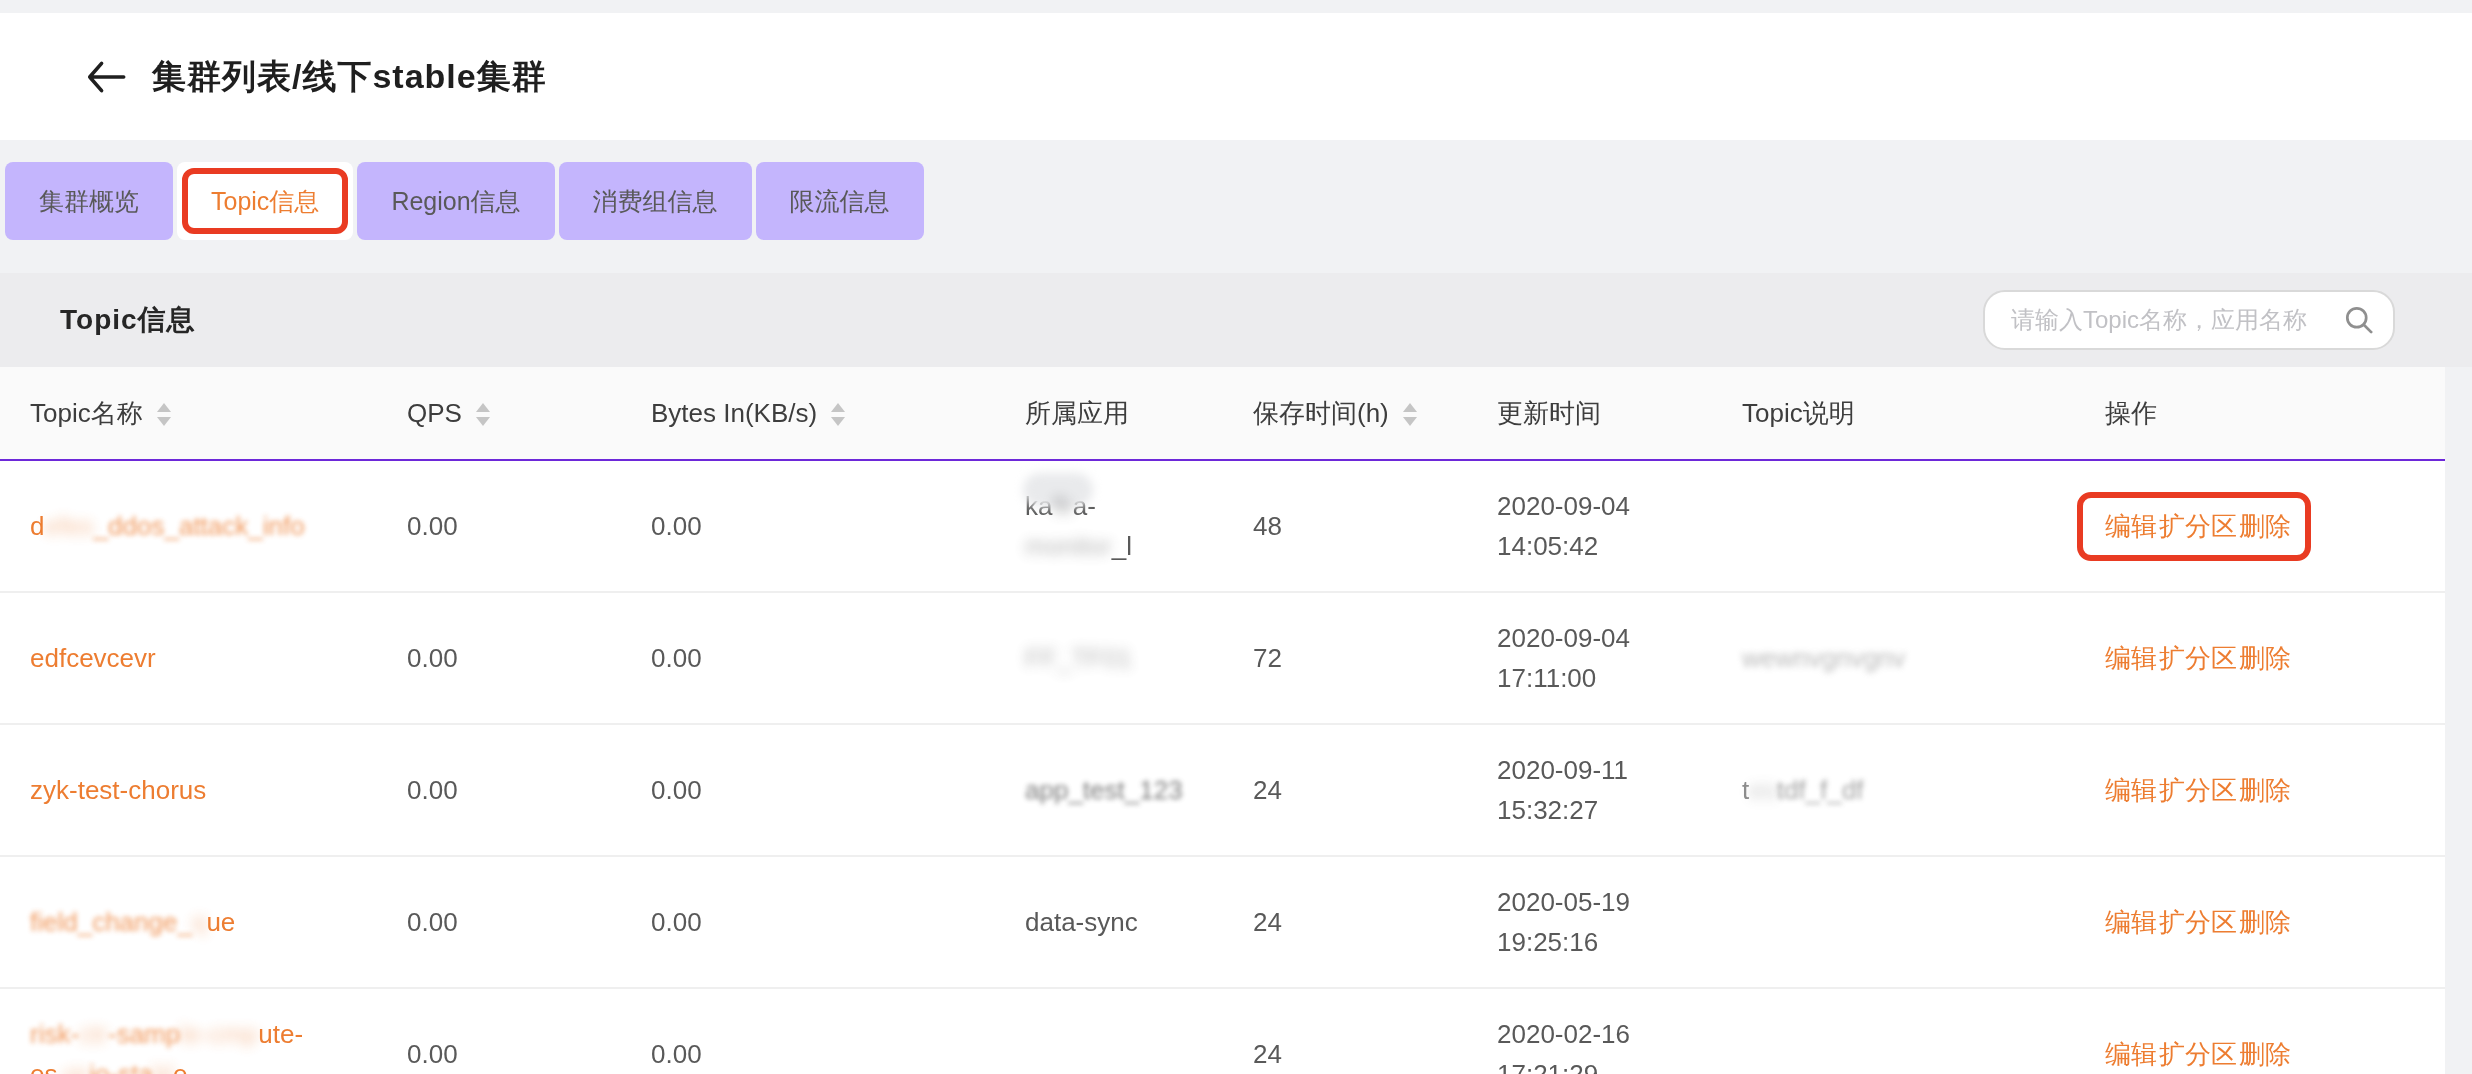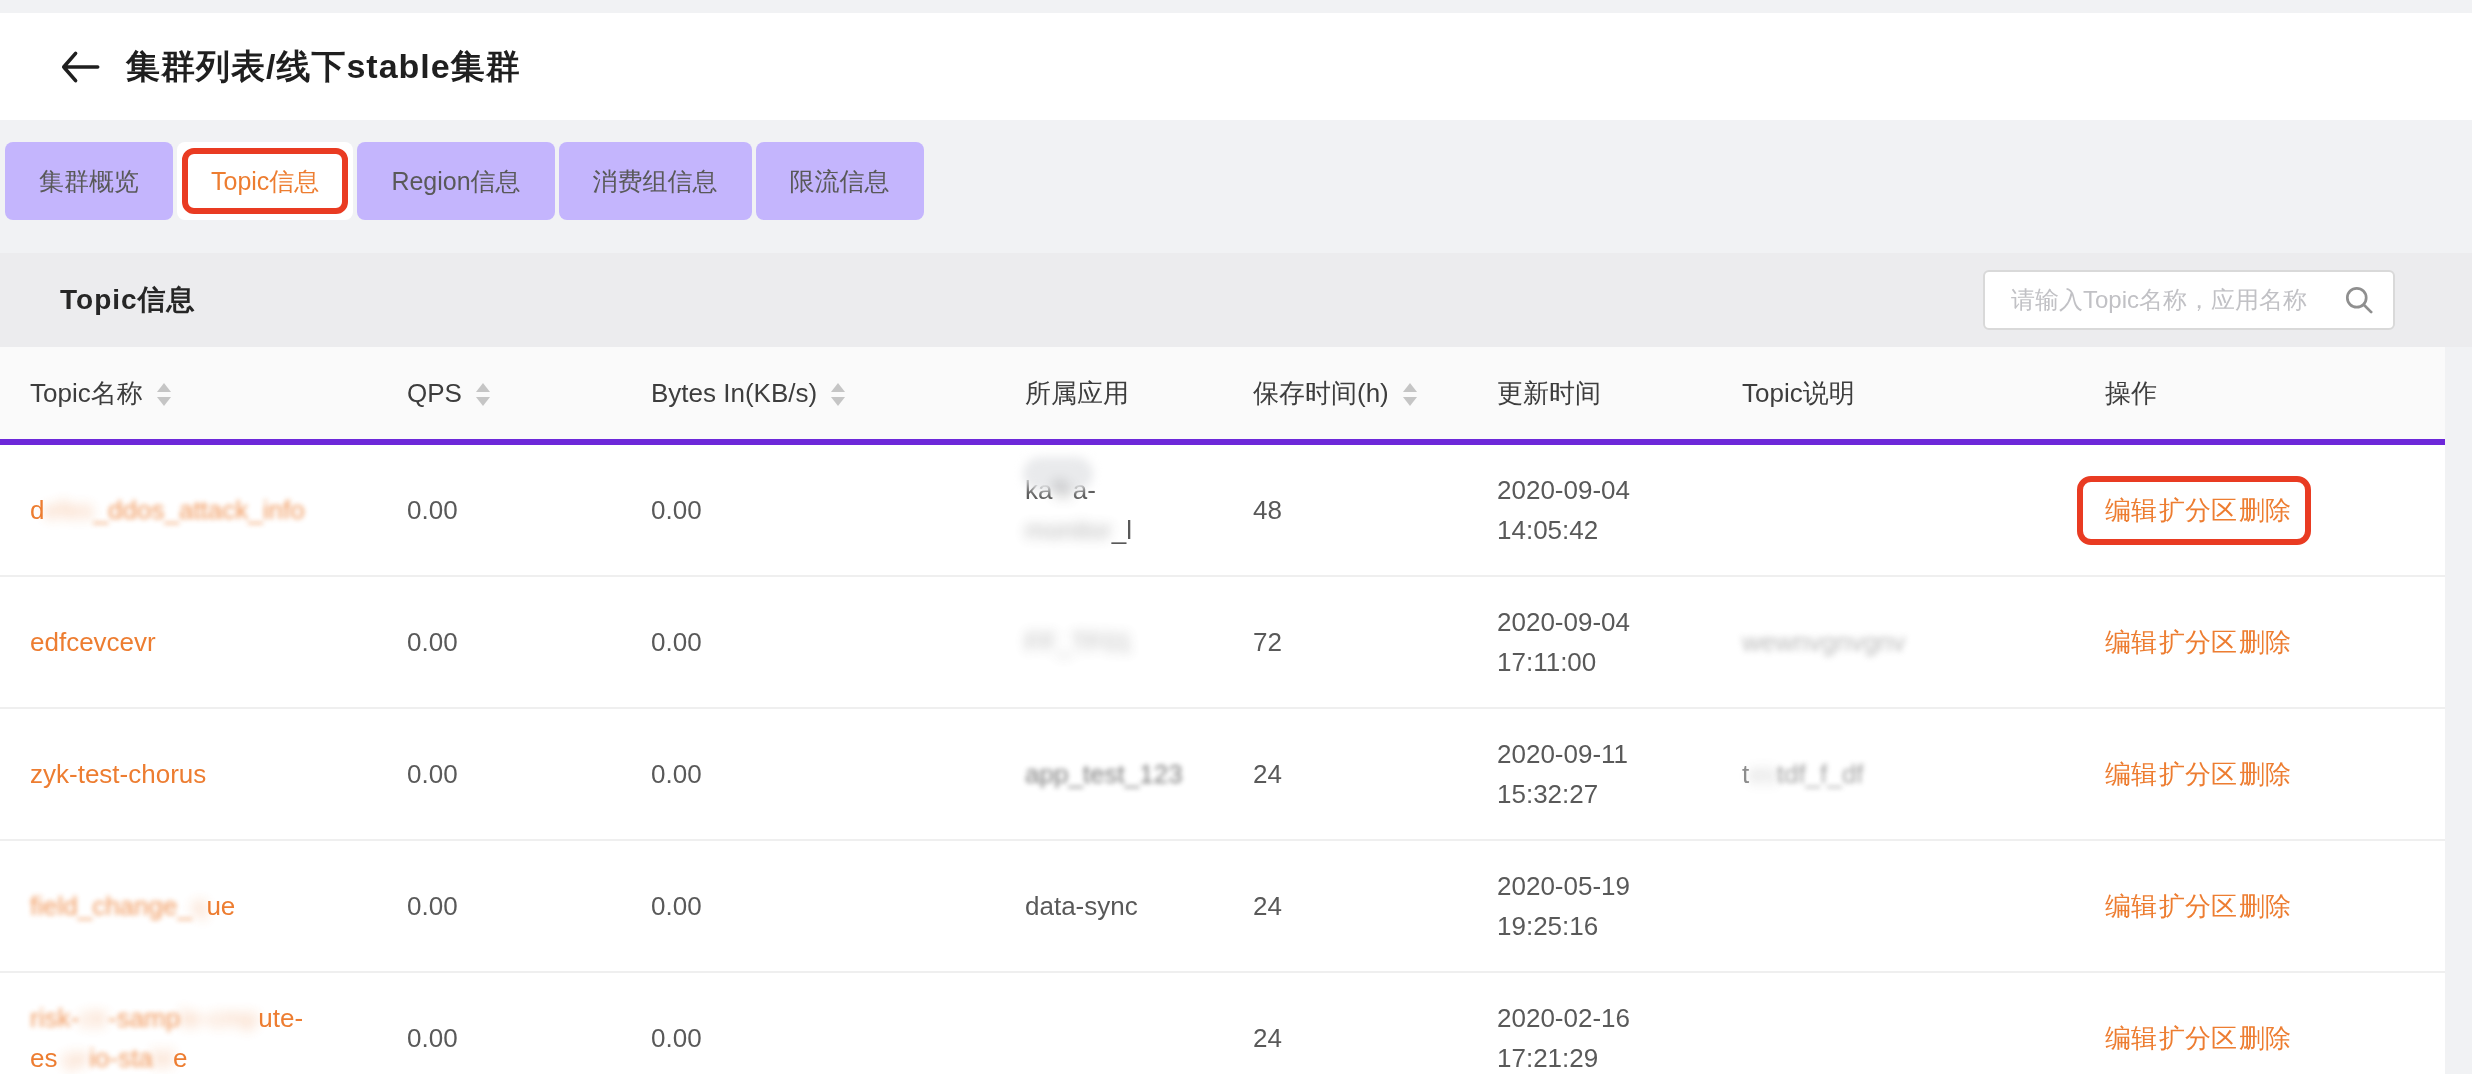--- a/index.html
+++ b/index.html
@@ -4,44 +4,44 @@
 <style>
   html,body{margin:0;padding:0;}
   body{
     width:2472px;height:1074px;overflow:hidden;box-sizing:border-box;
     background:var(--page-bg,#f1f2f4);
     font-family:"Liberation Sans","DejaVu Sans",sans-serif;
     color:#595959;padding-top:13px;
     -webkit-font-smoothing:antialiased;
   }
   
-  .topbar{height:107px;background:#fff;display:flex;align-items:center;padding-left:58px;}
+  .topbar{height:127px;background:#fff;display:flex;align-items:center;padding-left:84px;}
   .back-btn{display:flex;align-items:center;margin-right:26px;cursor:pointer;}
   .page-title{font-size:34px;font-weight:bold;color:#1f1f1f;letter-spacing:1px;}
   
   .tabs{margin-top:22px;padding-left:5px;display:flex;gap:4px;height:78px;}
   .tab{position:relative;background:#c4b5fd;border-radius:8px;display:flex;align-items:center;
        justify-content:center;padding:0 34px;font-size:25px;color:#595959;cursor:pointer;white-space:nowrap;}
   .tab.selected{background:#fff;color:var(--orange,#ed7d31);}
   .tab-annotation{position:absolute;inset:6px 5px;border:6px solid var(--red,#e93b22);border-radius:12px;pointer-events:none;}
   
   .band{margin-top:33px;height:94px;background:var(--band-bg,#ececee);display:flex;align-items:center;
         justify-content:space-between;padding:0 77px 0 60px;}
   .band-title{font-size:28px;font-weight:bold;color:#262626;letter-spacing:1px;}
   .search{position:relative;width:412px;height:60px;}
-  .search input{width:100%;height:100%;box-sizing:border-box;border:2px solid #d9d9d9;border-radius:6px;
+  .search input{width:100%;height:100%;box-sizing:border-box;border:2px solid #d9d9d9;border-radius:22px;
         padding:0 70px 0 26px;font-size:24px;color:#595959;background:#fff;outline:none;
         font-family:"Liberation Sans","DejaVu Sans",sans-serif;}
   .search input::placeholder{color:#c1c1c5;}
   .search .mag{position:absolute;right:20px;top:14px;cursor:pointer;}
   
   .table-wrap{width:2445px;background:#fff;}
   table{width:100%;border-collapse:collapse;table-layout:fixed;font-size:26px;}
   th,td{text-align:left;vertical-align:middle;padding:0 0 0 30px;font-weight:normal;}
-  thead th{height:92px;background:var(--thead-bg,#fafafa);color:#3d3d3d;border-bottom:6px solid #6d28d9;margin-left:16px;}
+  thead th{height:92px;background:var(--thead-bg,#fafafa);color:#3d3d3d;border-bottom:2px solid #6d28d9;margin-left:16px;}
   tbody td{height:130px;border-bottom:2px solid #efefef;color:#595959;}
   .sort{display:inline-flex;flex-direction:column;gap:5px;margin-left:14px;vertical-align:middle;cursor:pointer;}
   .sort i{display:block;width:0;height:0;border-left:7px solid transparent;border-right:7px solid transparent;}
   .sort .up{border-bottom:9px solid #c5c5c5;}
   .sort .down{border-top:9px solid #c5c5c5;}
   .topic-link{color:var(--orange,#ed7d31);cursor:pointer;}
   .tline,.aline,.dline{line-height:40px;white-space:nowrap;}
   .c-app{position:relative;}
   .blob{position:absolute;left:28px;top:12px;width:70px;height:34px;background:#e9eaec;border-radius:17px;filter:blur(5px);}
   .c-desc{color:#8c8c8c;}

